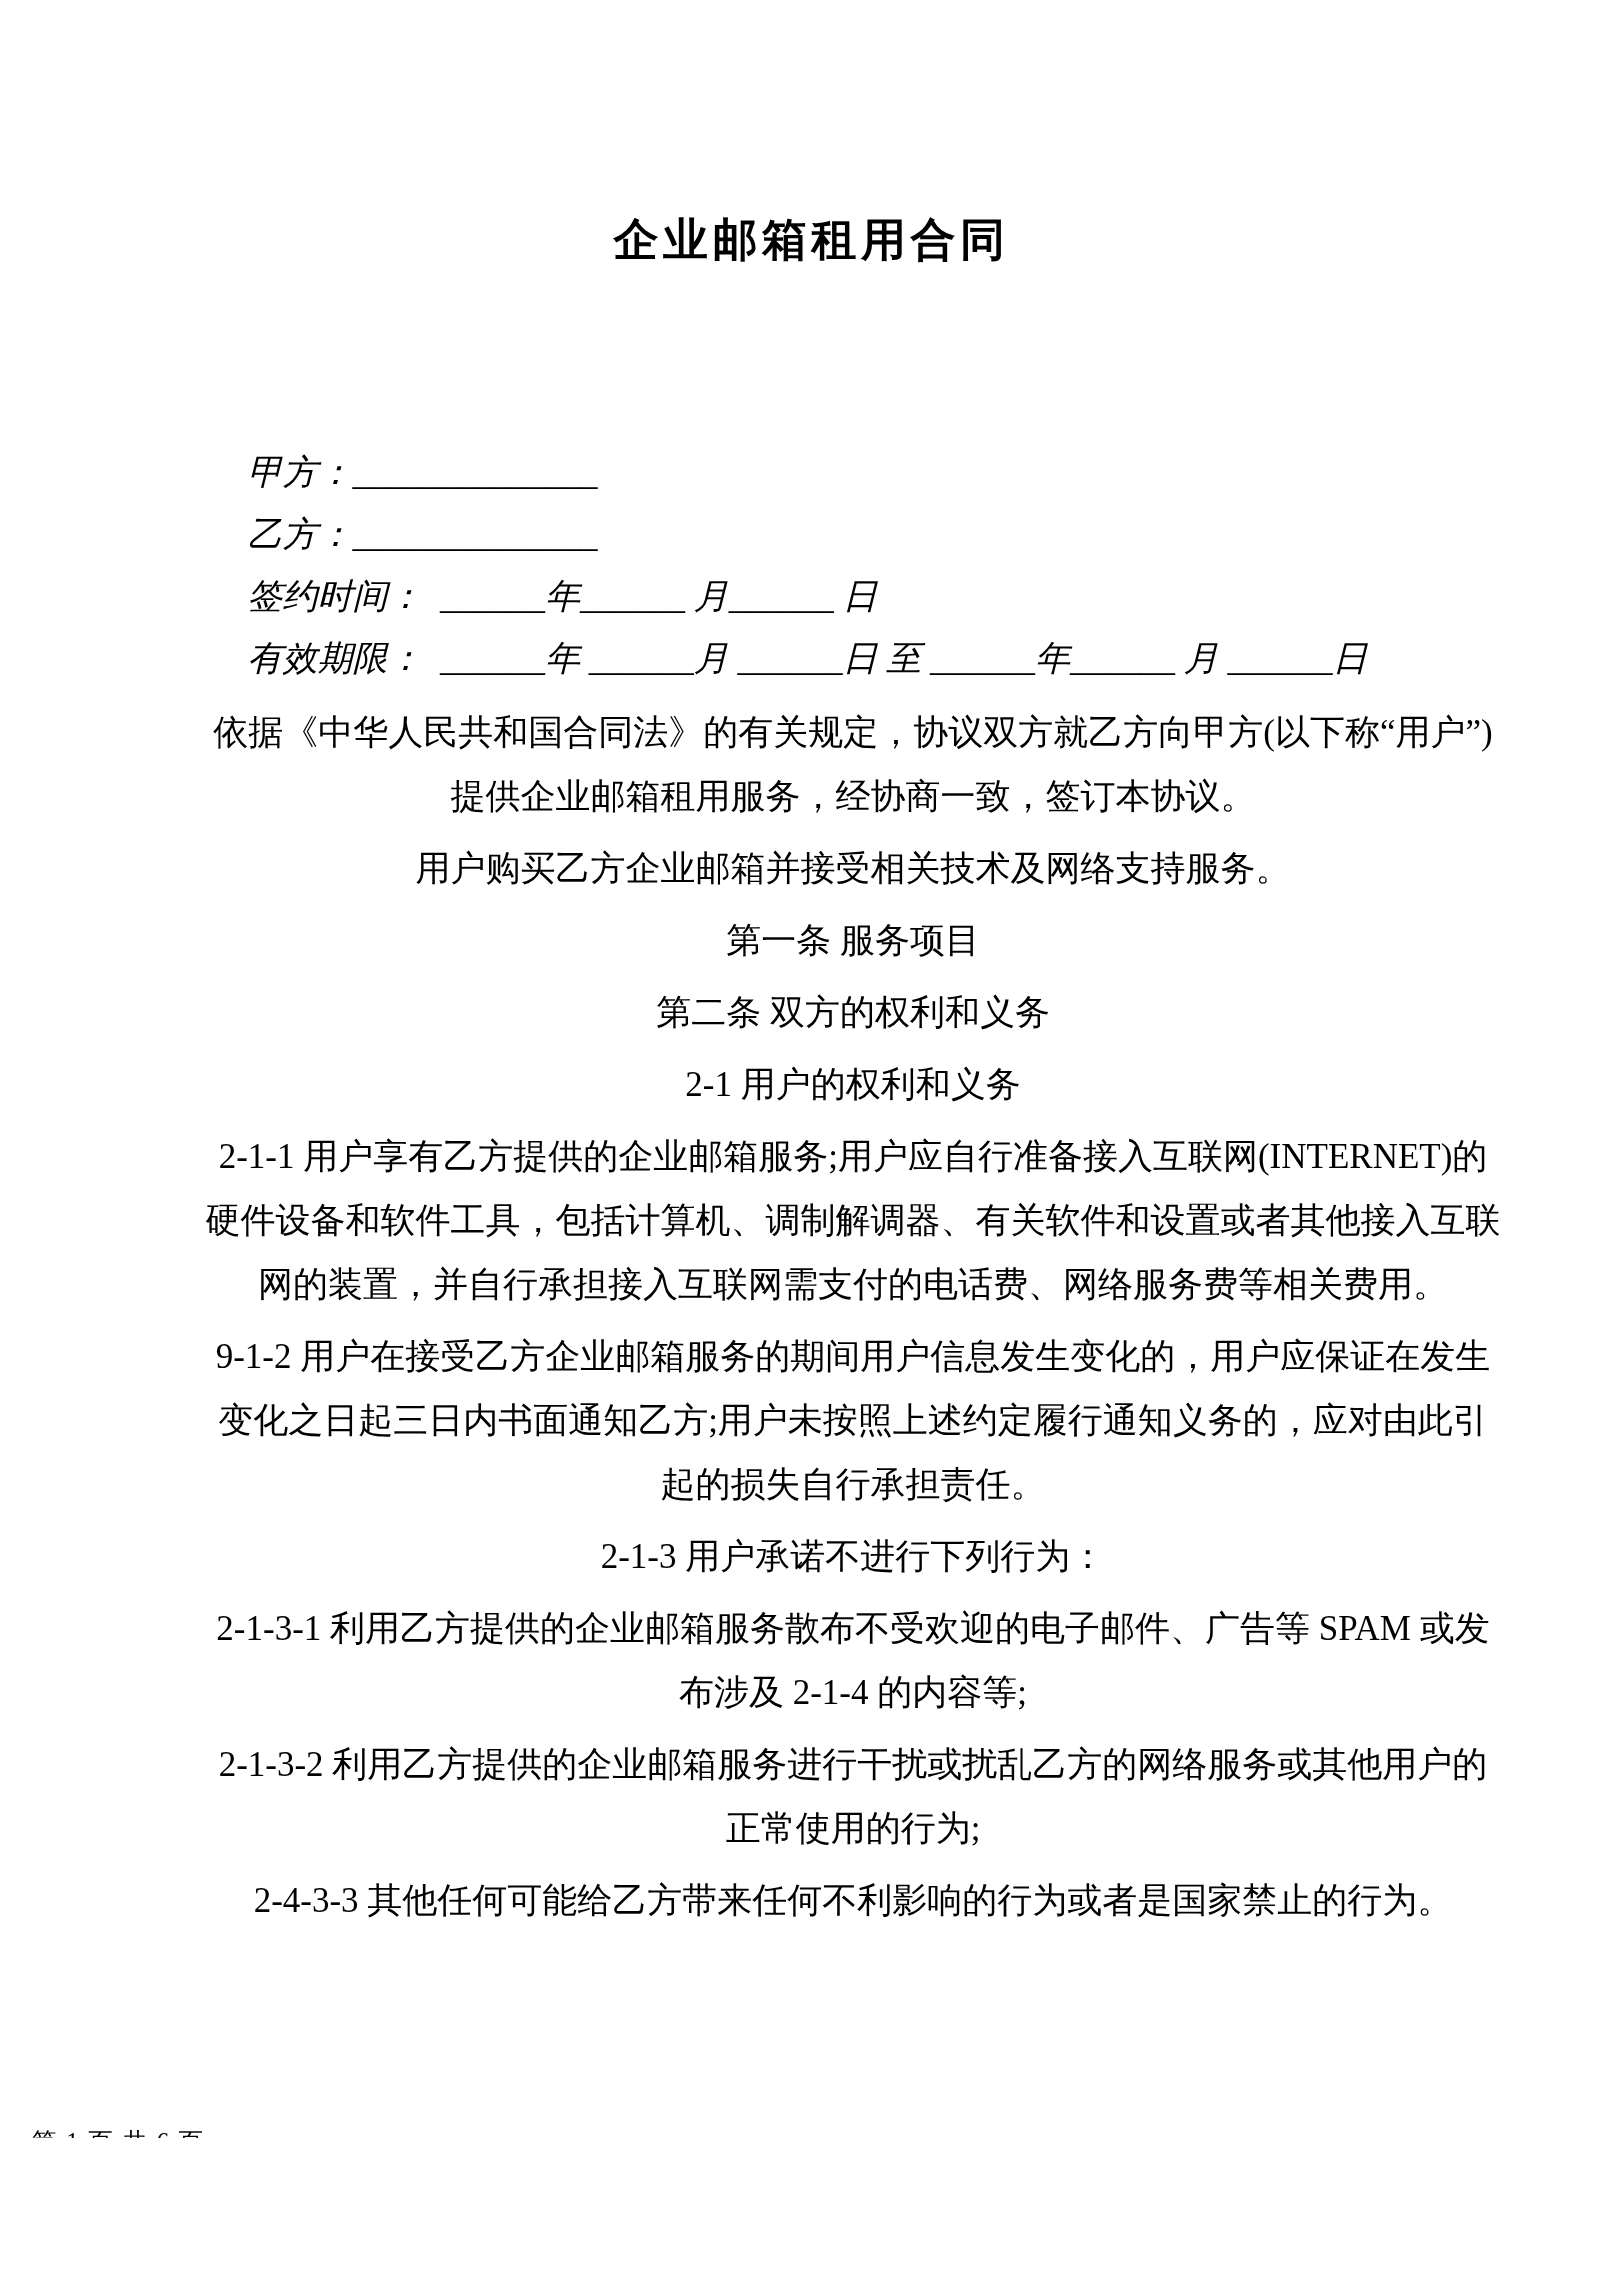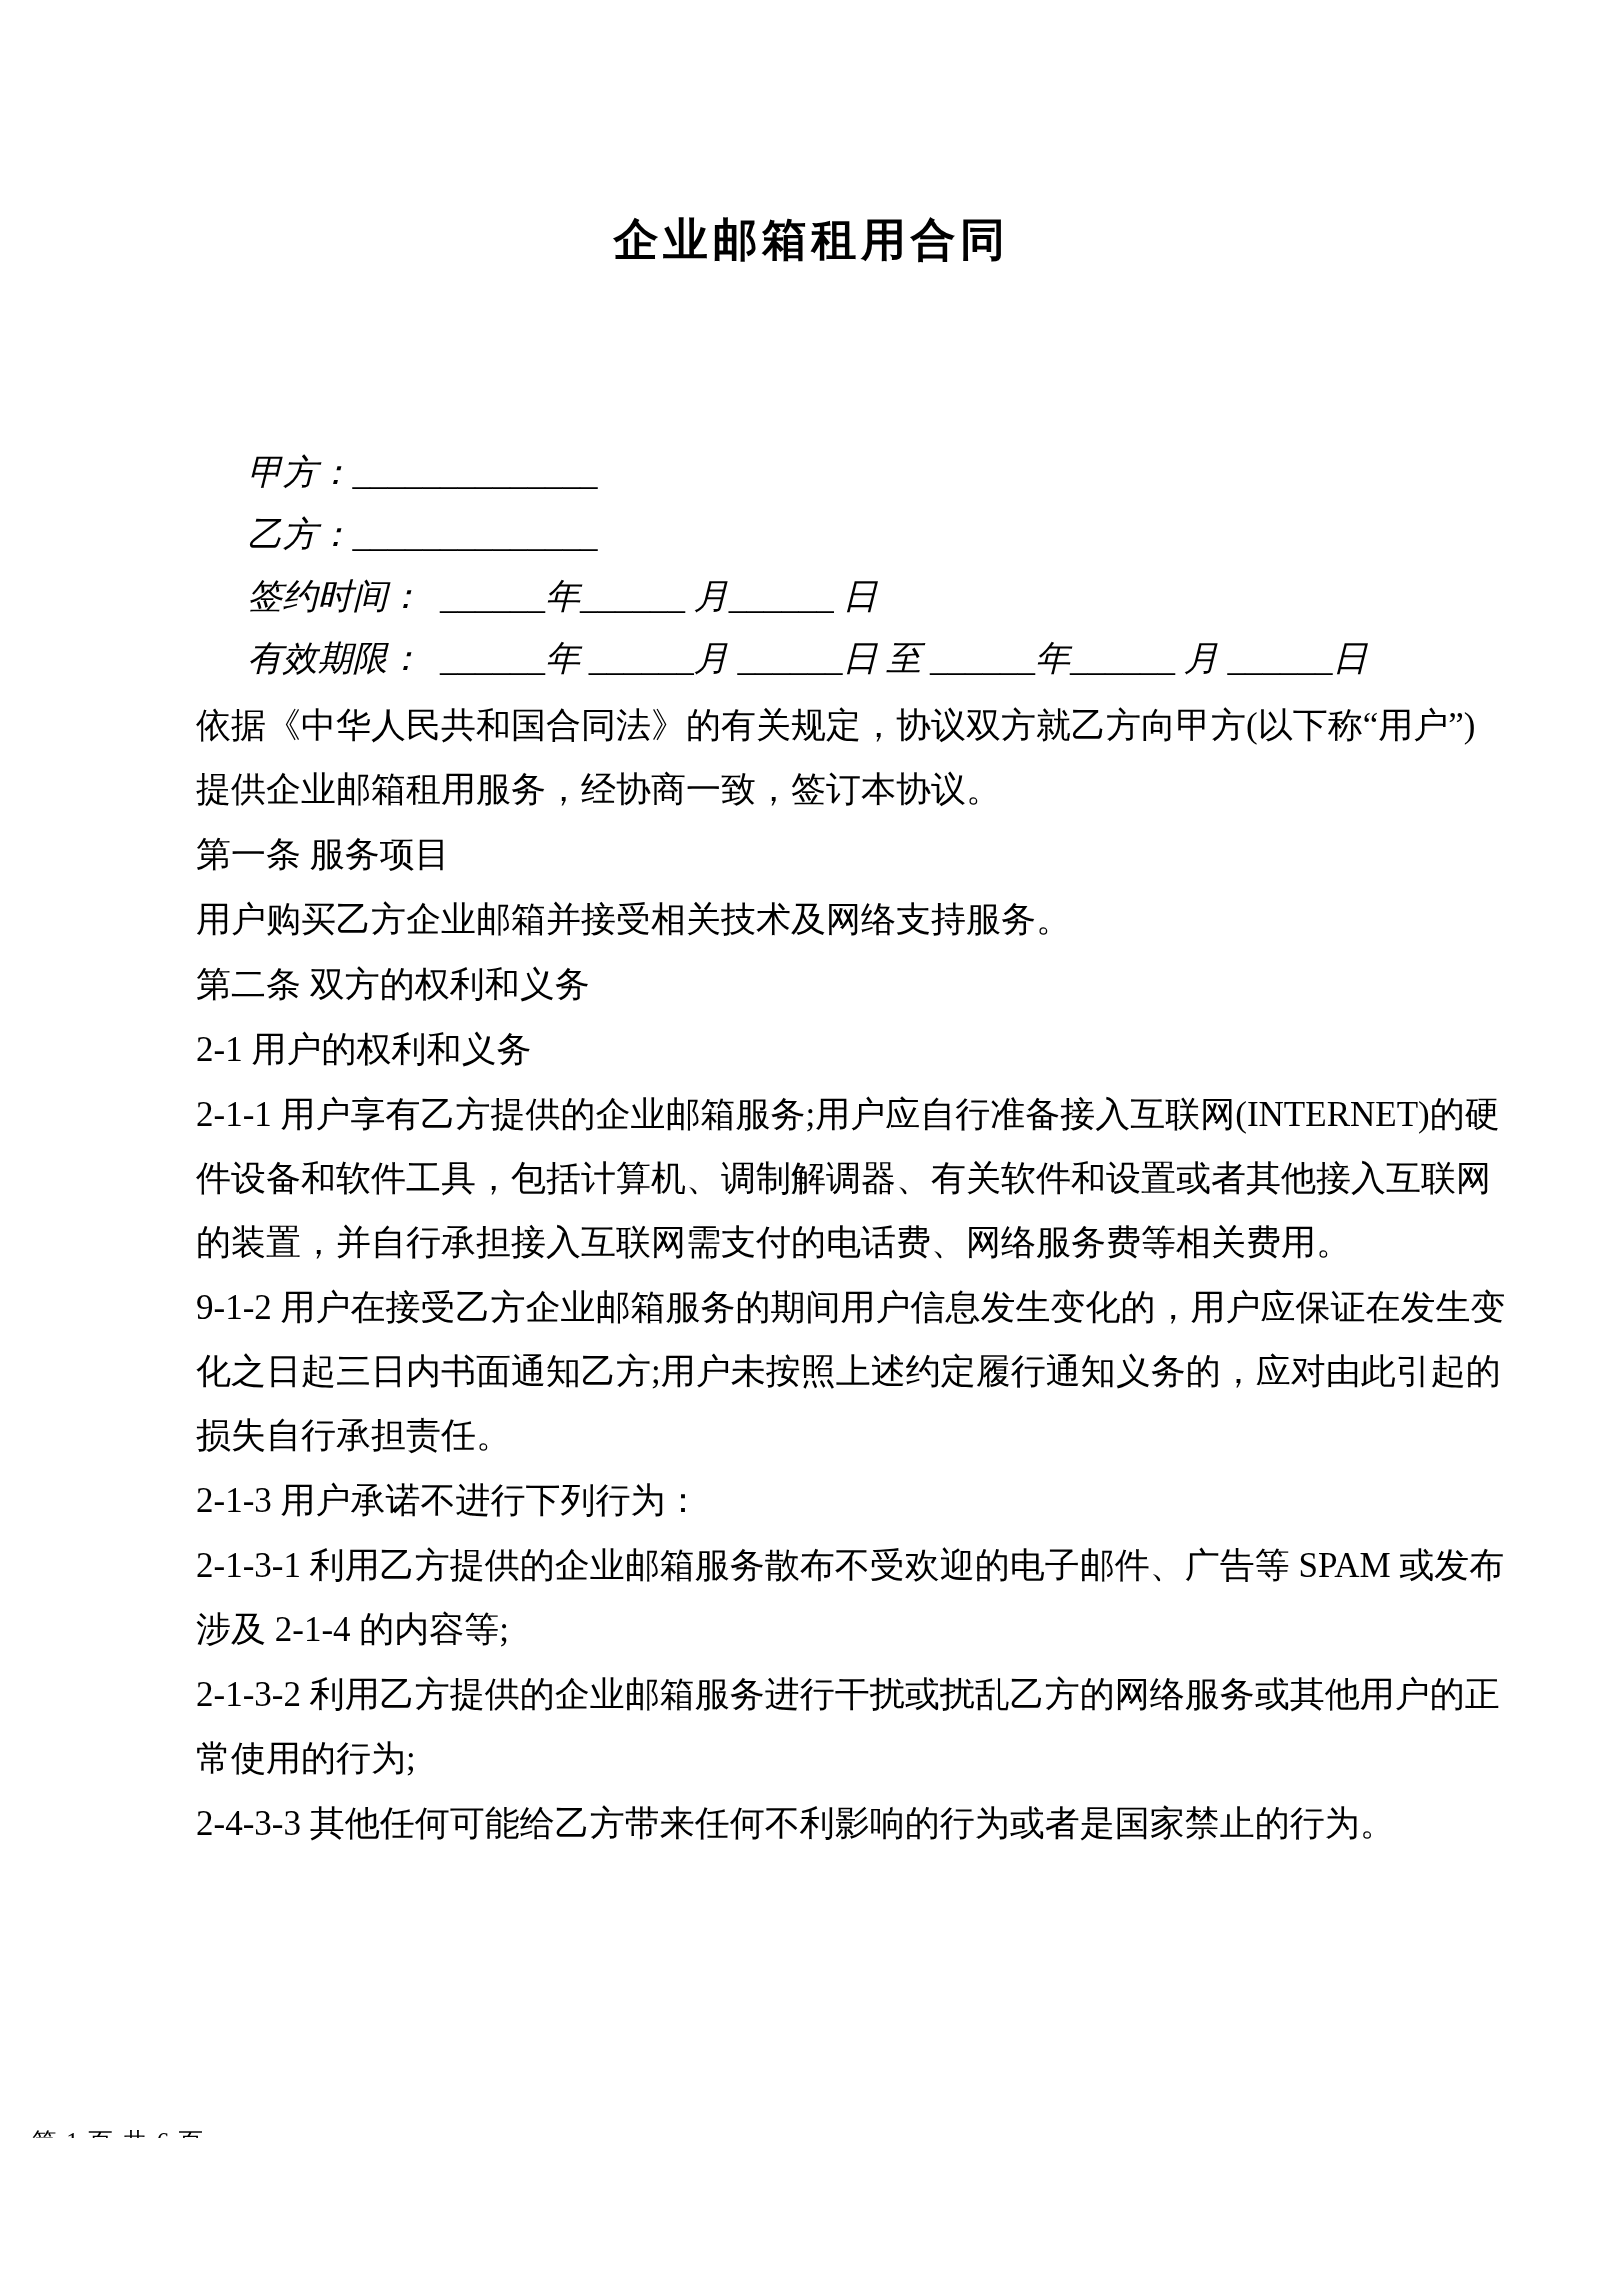--- a/index.html
+++ b/index.html
@@ -45,22 +45,23 @@
   .body-text {
     position: absolute;
     top: 693px;
     left: 195px;
     width: 1316px;
     font-size: 35px;
     line-height: 64px;
     text-align: left;
   }
   .body-text p {
-    margin: 1px;
+    margin: 8px;
     padding: 0;
+    text-align: center;
   }
   .page-footer {
     position: absolute;
     top: 2124px;
     left: 0;
     width: 100%;
     font-size: 24.5px;
     letter-spacing: 1.8px;
     line-height: 36px;
     padding-left: 32px;
@@ -83,22 +84,22 @@
     <div class="field-row">
       <span class="field-label">签约时间：</span><span class="field-value">  ______年______ 月______ 日</span>
     </div>
     <div class="field-row">
       <span class="field-label">有效期限：</span><span class="field-value">  ______年 ______月 ______日 至 ______年______ 月 ______日</span>
     </div>
   </div>
 
   <div class="body-text">
     <p>依据《中华人民共和国合同法》的有关规定，协议双方就乙方向甲方(以下称“用户”)提供企业邮箱租用服务，经协商一致，签订本协议。</p>
+    <p>用户购买乙方企业邮箱并接受相关技术及网络支持服务。</p>
     <p>第一条 服务项目</p>
-    <p>用户购买乙方企业邮箱并接受相关技术及网络支持服务。</p>
     <p>第二条 双方的权利和义务</p>
     <p>2-1 用户的权利和义务</p>
     <p>2-1-1 用户享有乙方提供的企业邮箱服务;用户应自行准备接入互联网(INTERNET)的硬件设备和软件工具，包括计算机、调制解调器、有关软件和设置或者其他接入互联网的装置，并自行承担接入互联网需支付的电话费、网络服务费等相关费用。</p>
     <p>9-1-2 用户在接受乙方企业邮箱服务的期间用户信息发生变化的，用户应保证在发生变化之日起三日内书面通知乙方;用户未按照上述约定履行通知义务的，应对由此引起的损失自行承担责任。</p>
     <p>2-1-3 用户承诺不进行下列行为：</p>
     <p>2-1-3-1 利用乙方提供的企业邮箱服务散布不受欢迎的电子邮件、广告等 SPAM 或发布涉及 2-1-4 的内容等;</p>
     <p>2-1-3-2 利用乙方提供的企业邮箱服务进行干扰或扰乱乙方的网络服务或其他用户的正常使用的行为;</p>
     <p>2-4-3-3 其他任何可能给乙方带来任何不利影响的行为或者是国家禁止的行为。</p>
   </div>
 

